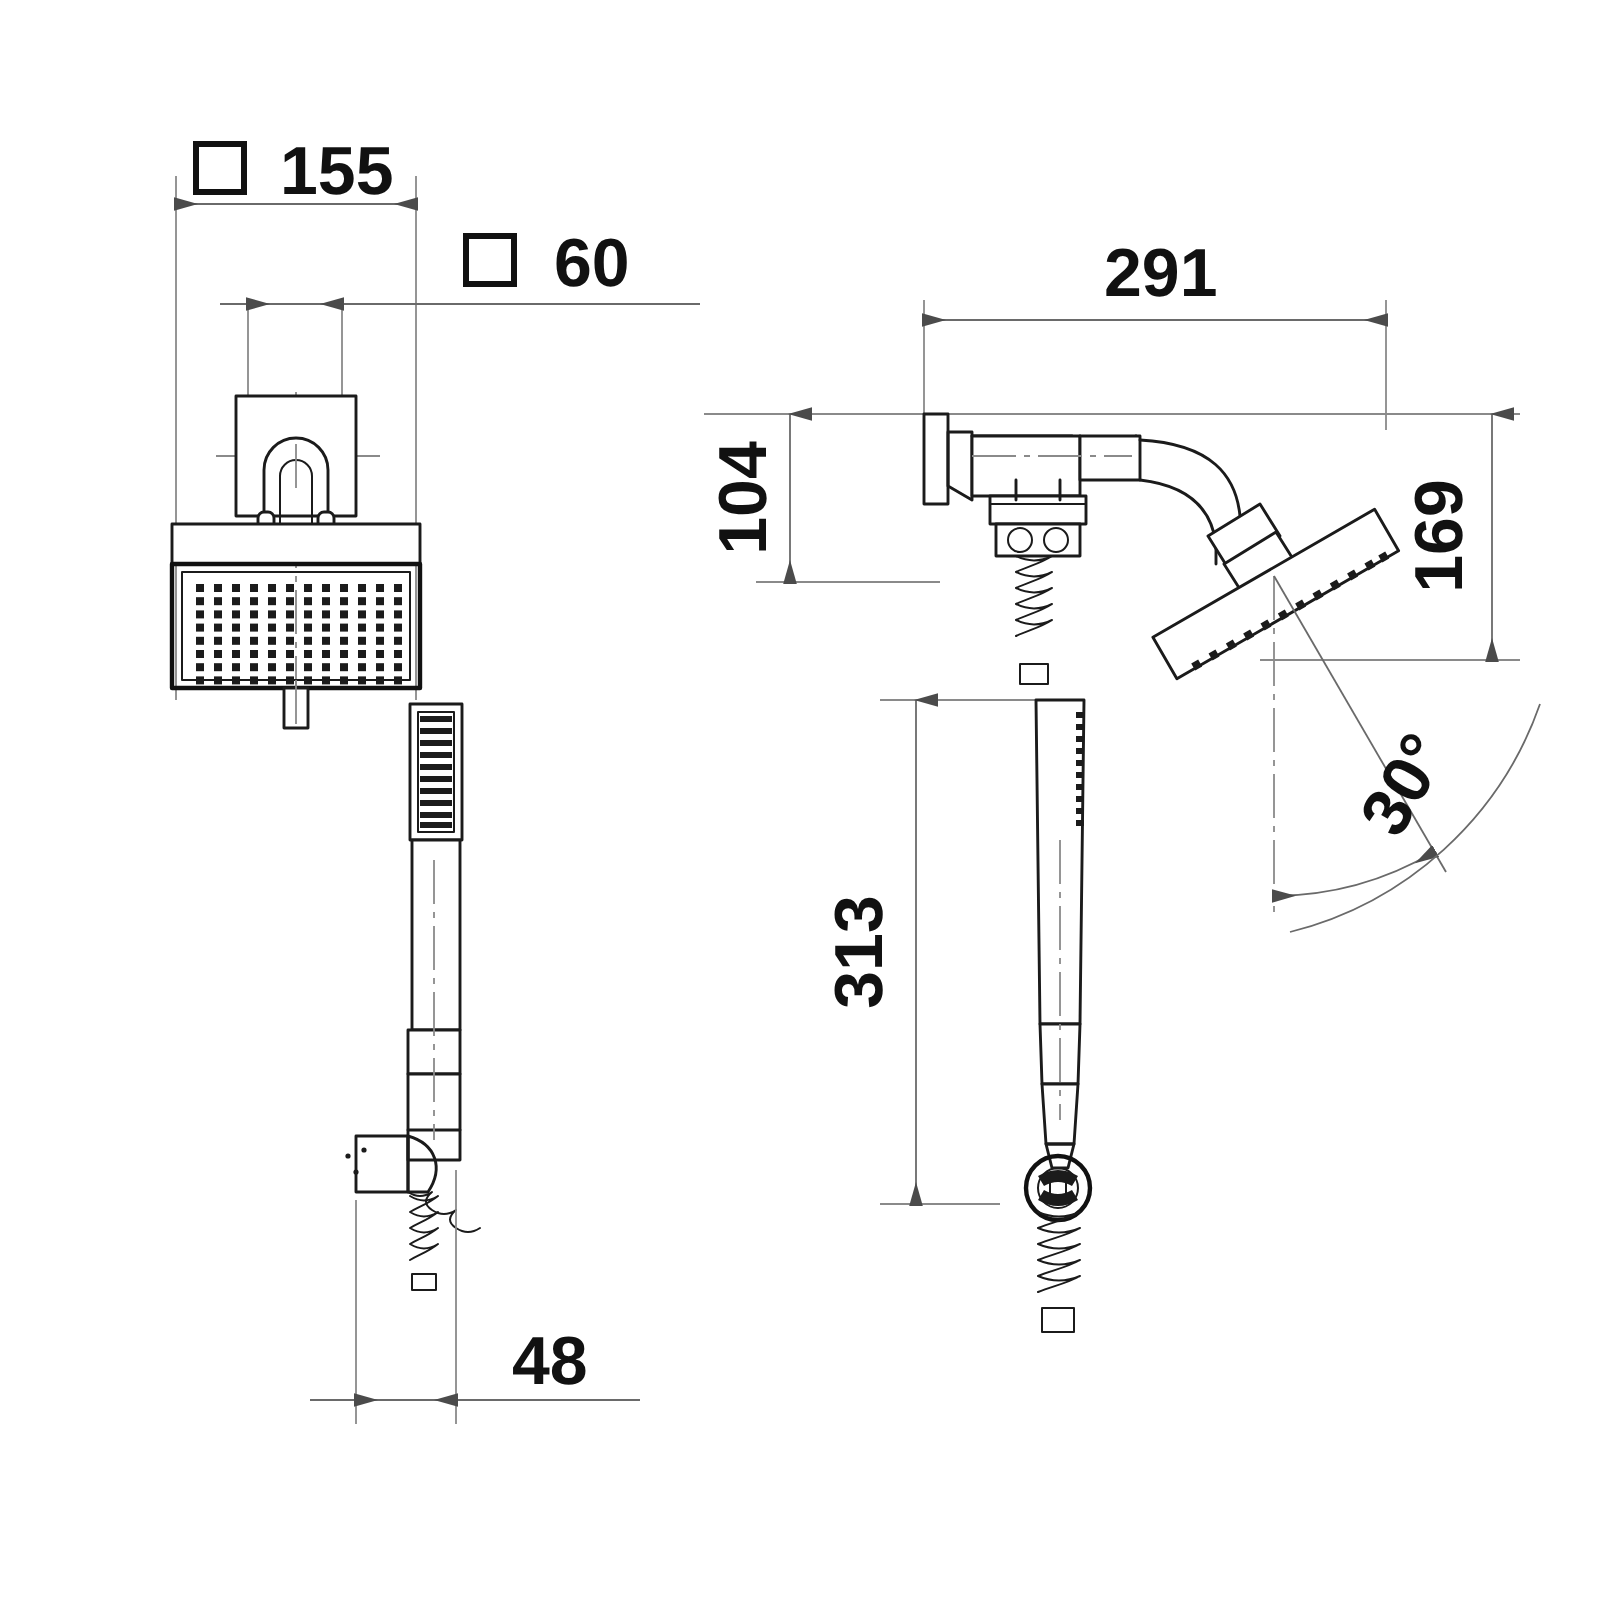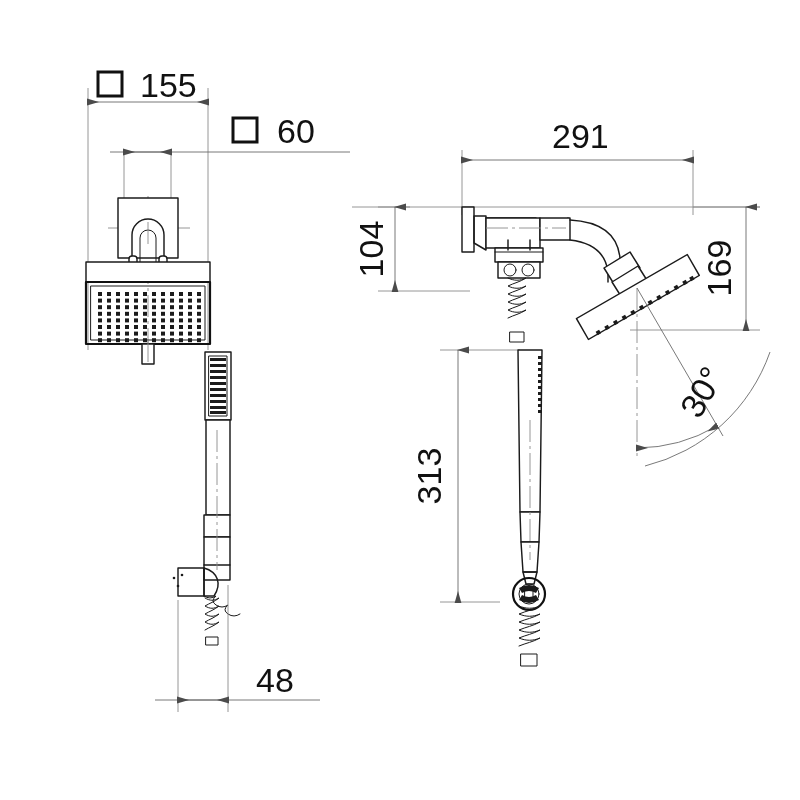--- a/index.html
+++ b/index.html
@@ -11,20 +11,21 @@
     width: 800px;
     height: 800px;
     font-family: "Liberation Sans", sans-serif;
     overflow: hidden;
   }
   #drawing-root {
     position: relative;
     width: 800px;
     height: 800px;
     background: #ffffff;
+    font-weight: bold;
   }
   svg.sheet {
     display: block;
     width: 800px;
     height: 800px;
   }
   
   .obj      { fill: none; stroke: #1b1b1b; stroke-width: 1.45; stroke-linejoin: round; stroke-linecap: round; }
   .obj-thin { fill: none; stroke: #1b1b1b; stroke-width: 1.0;  stroke-linejoin: round; stroke-linecap: round; }
   .obj-fill { fill: #ffffff; stroke: #1b1b1b; stroke-width: 1.45; stroke-linejoin: round; }

